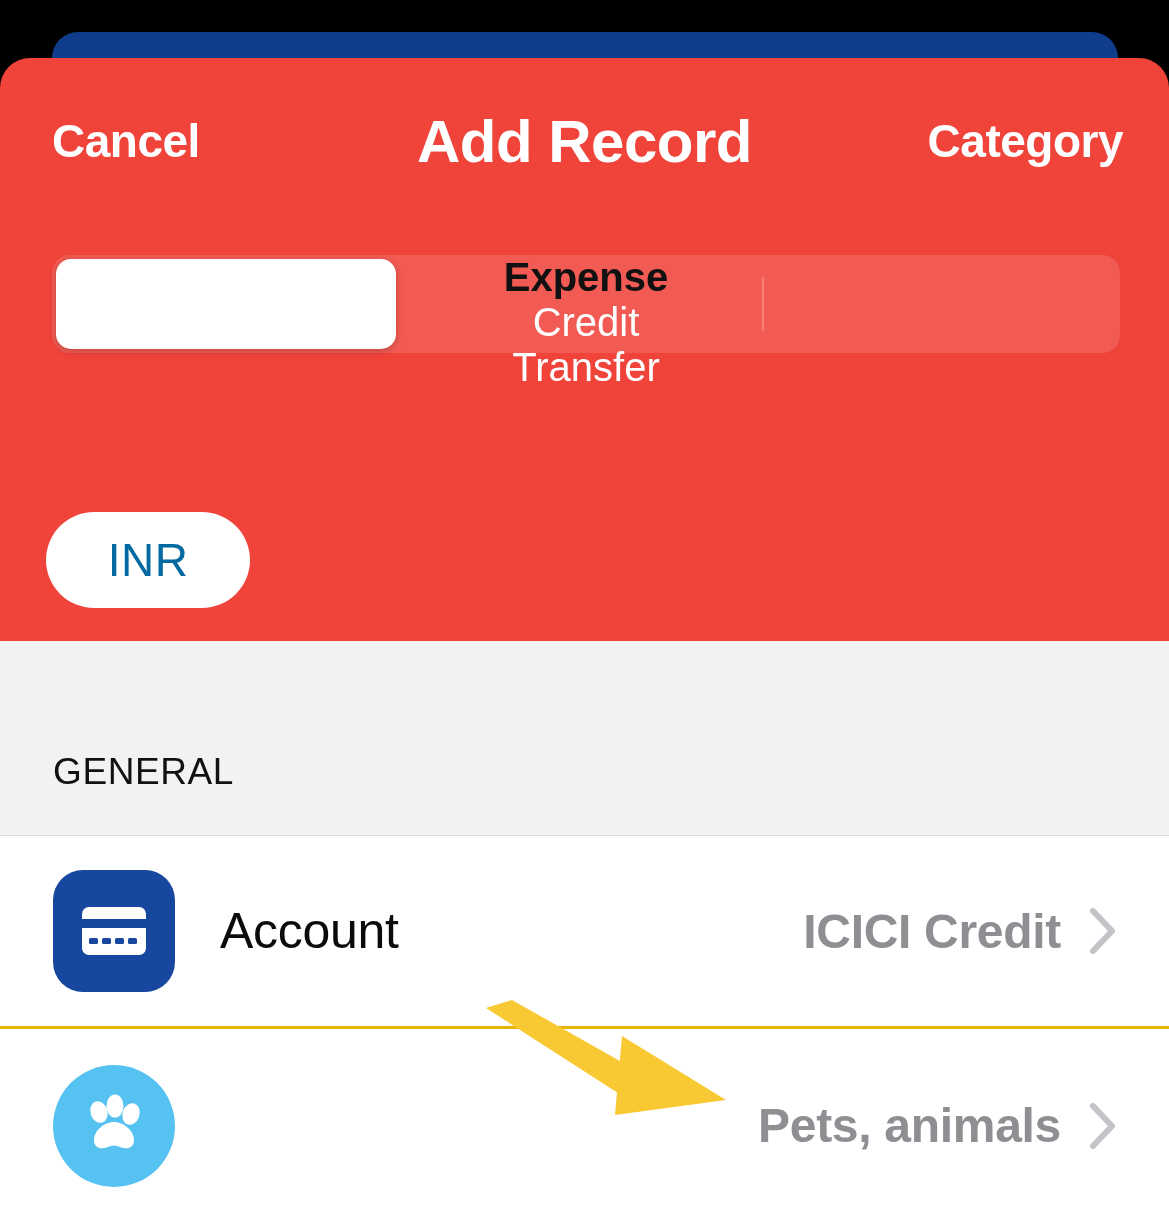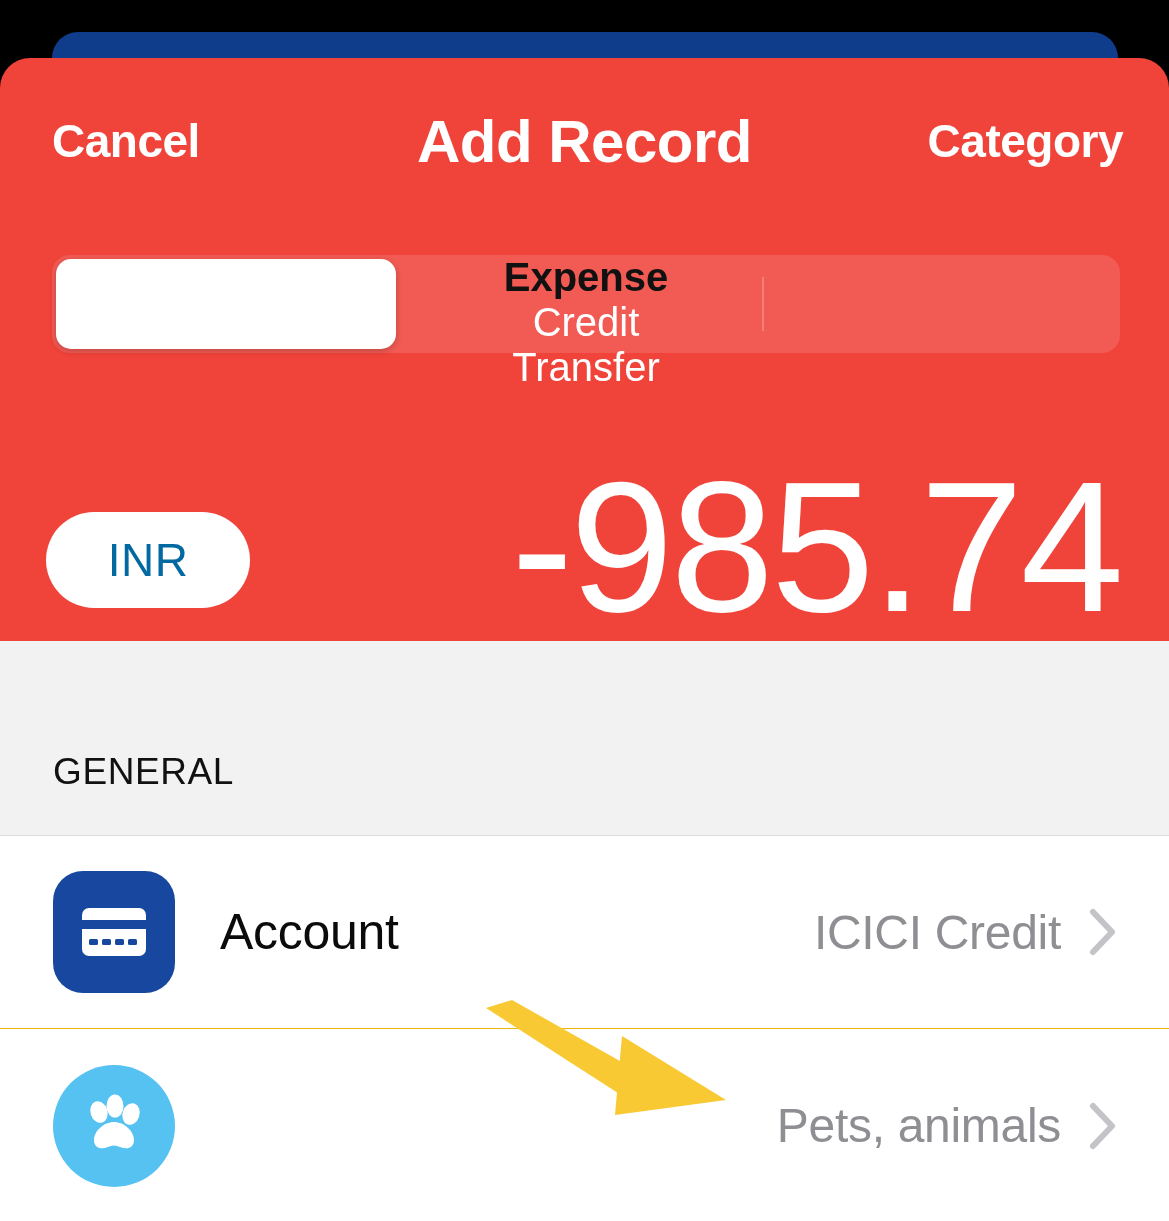--- a/index.html
+++ b/index.html
@@ -189,21 +189,21 @@
     letter-spacing: 0.6px;
   }
 
   .row {
     position: relative;
     width: 100%;
     height: 193px;
     background: #ffffff;
     display: flex;
     align-items: center;
-    border-bottom: 1px solid #eab308;
+    border-bottom: 3px solid #eab308;
   }
   .row:last-child { border-bottom: none; }
 
   .row-icon {
     position: absolute;
     left: 53px;
     width: 122px;
     height: 122px;
     display: flex;
     align-items: center;
@@ -235,20 +235,21 @@
     font-size: 50px;
     letter-spacing: -0.3px;
   }
   .row-value {
     position: absolute;
     right: 108px;
     color: #8E8E93;
     font-size: 48px;
     letter-spacing: -0.3px;
     white-space: nowrap;
+    font-weight: bold;
   }
   .row-chevron {
     position: absolute;
     right: 48px;
     width: 36px;
     height: 52px;
     display: flex;
     align-items: center;
     justify-content: center;
   }
@@ -282,21 +283,20 @@
     <div class="segmented">
       <div class="seg-pill"></div>
       <div class="seg-divider d2"></div>
       <div class="seg active">Expense</div>
       <div class="seg">Credit</div>
       <div class="seg">Transfer</div>
     </div>
 
     <div class="amount-row">
       <div class="currency-pill">INR</div>
-      <div class="amount-value">-985.74</div>
     </div>
 
   </div>
 
   <div class="body-area">
 
     <div class="section-head">
       <div class="section-head-label">GENERAL</div>
     </div>
 

